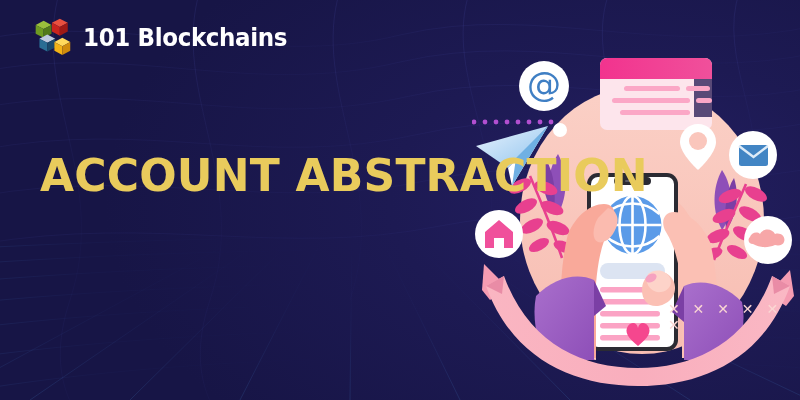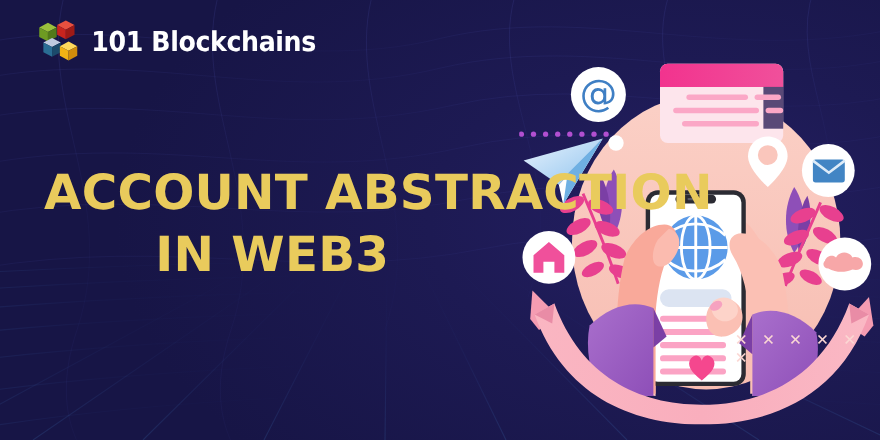--- a/index.html
+++ b/index.html
@@ -161,21 +161,20 @@
         <path d="M34,26 L43.5,31 L34,36 L24.5,31 Z" fill="#FFD95B"></path>
         <path d="M24.5,31 L34,36 L34,46.5 L24.5,41.5 Z" fill="#F2B215"></path>
         <path d="M43.5,31 L43.5,41.5 L34,46.5 L34,36 Z" fill="#D08C0C"></path>
       </g>
     </svg>
     <span class="logo-text">101 Blockchains</span>
   </div>
 
   <h1 class="headline">
     <span class="headline-line">ACCOUNT ABSTRACTION</span>
-    <span class="headline-line">IN WEB3</span>
   </h1>
 
   <div class="illustration">
     <svg viewBox="0 0 330 348" aria-hidden="true">
       <defs>
         <linearGradient id="circleG" x1="0" y1="0" x2="0" y2="1">
           <stop offset="0" stop-color="#FBD0C6"></stop>
           <stop offset="1" stop-color="#F7BDB2"></stop>
         </linearGradient>
         <linearGradient id="ribbonG" x1="0" y1="0" x2="1" y2="0">

